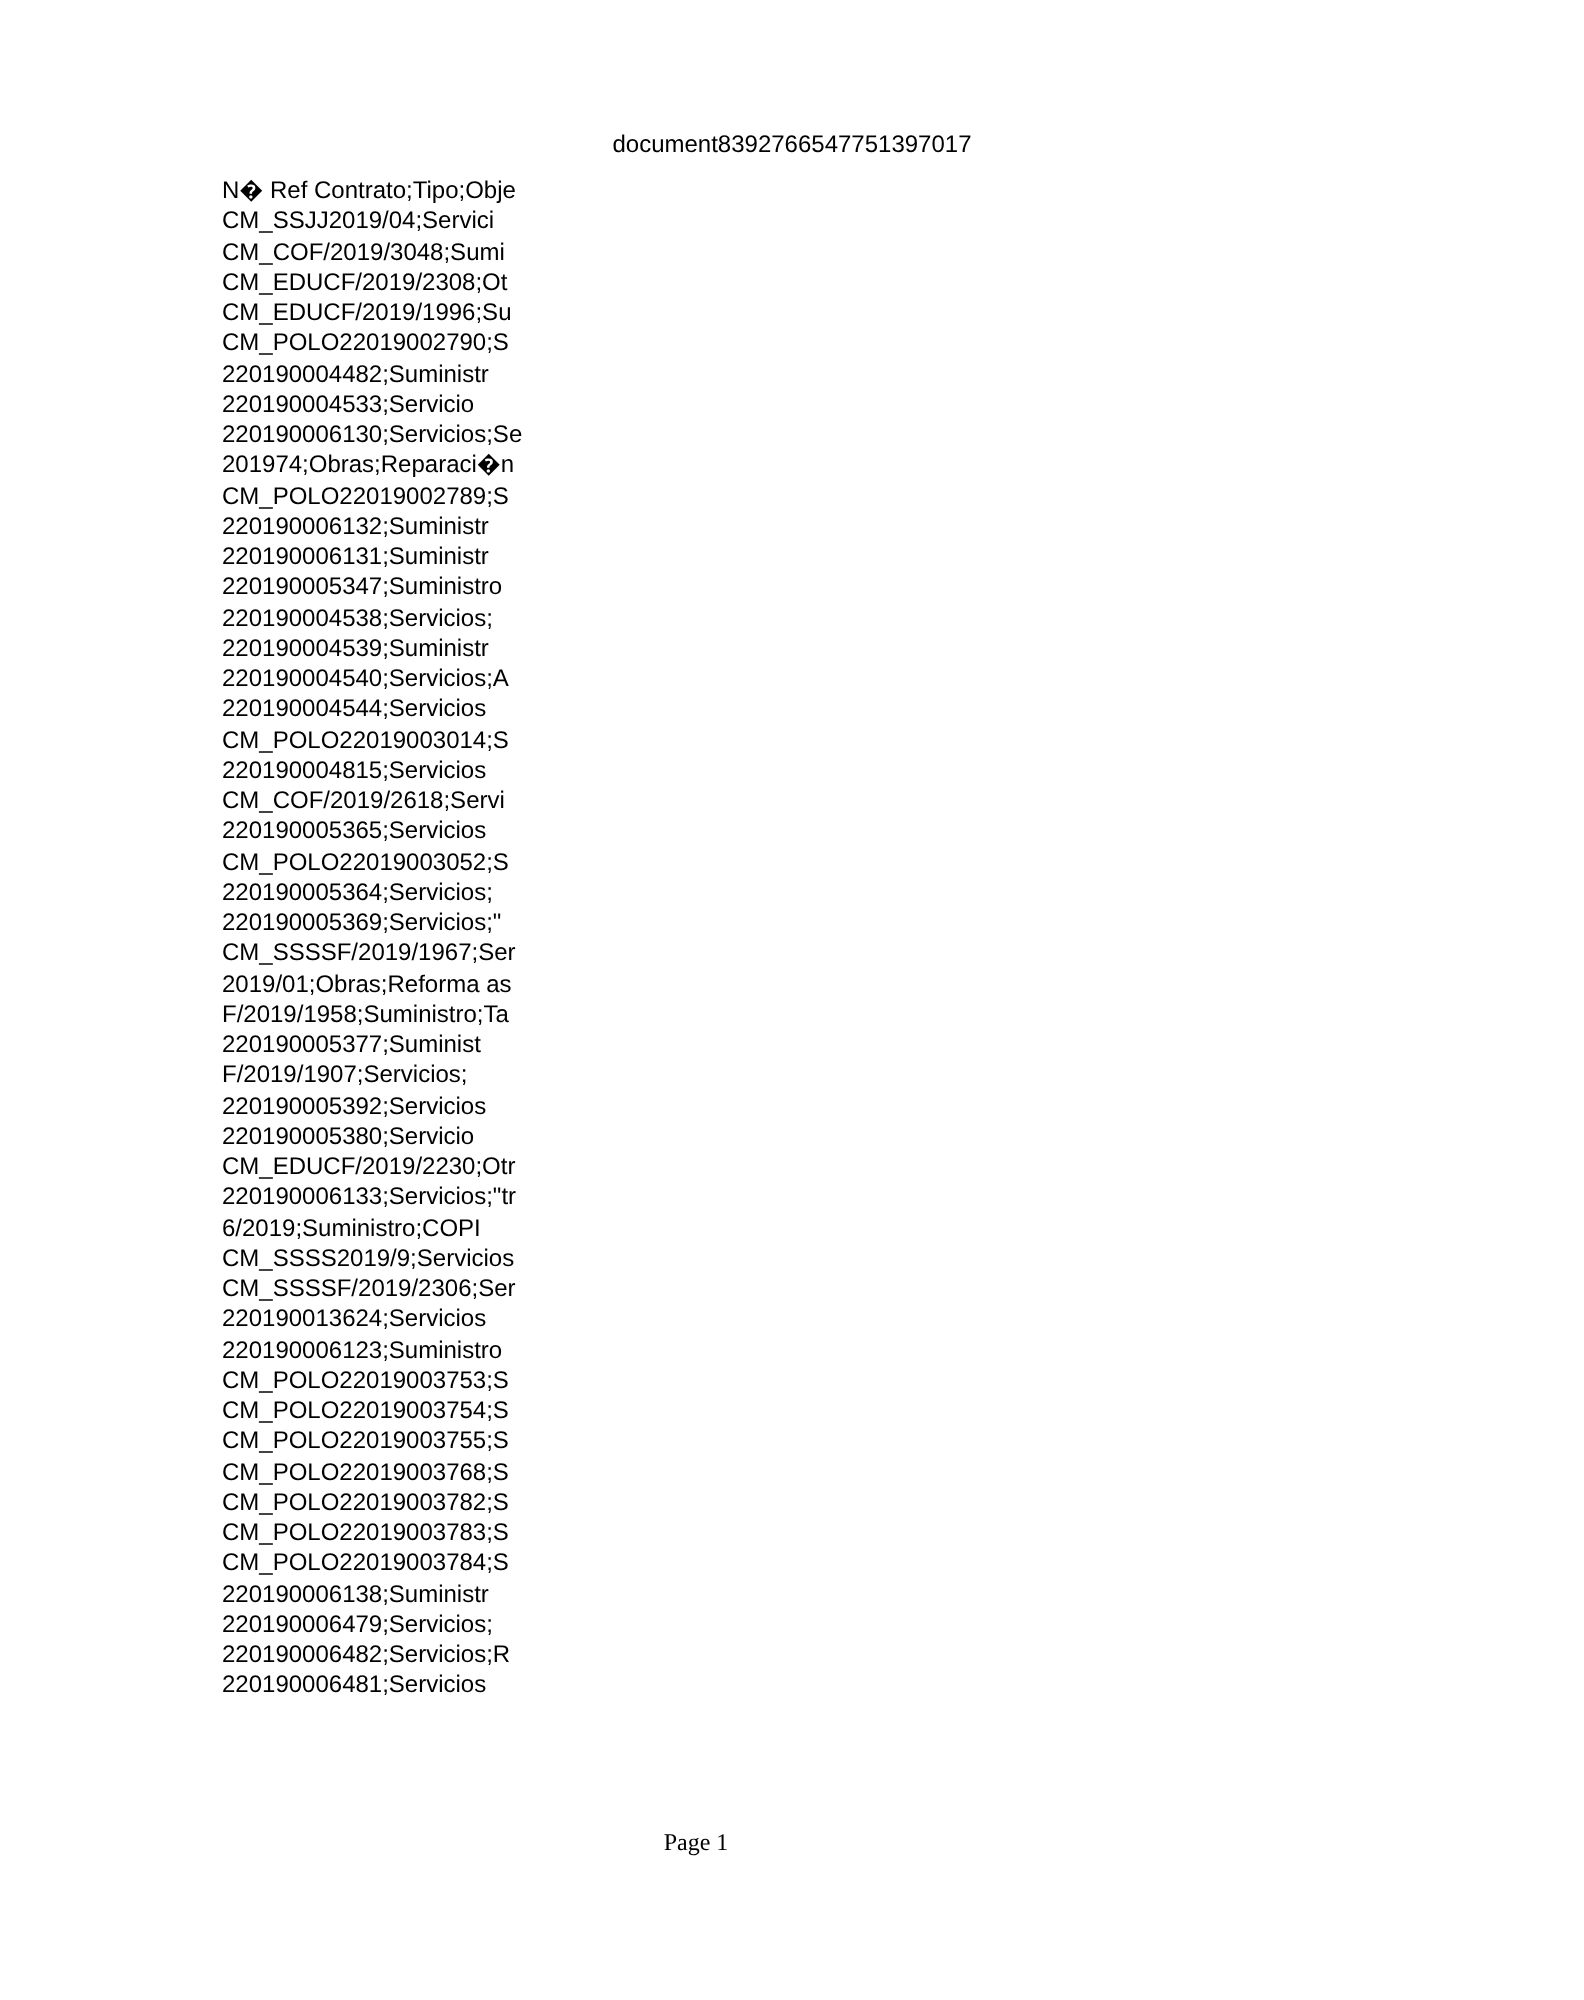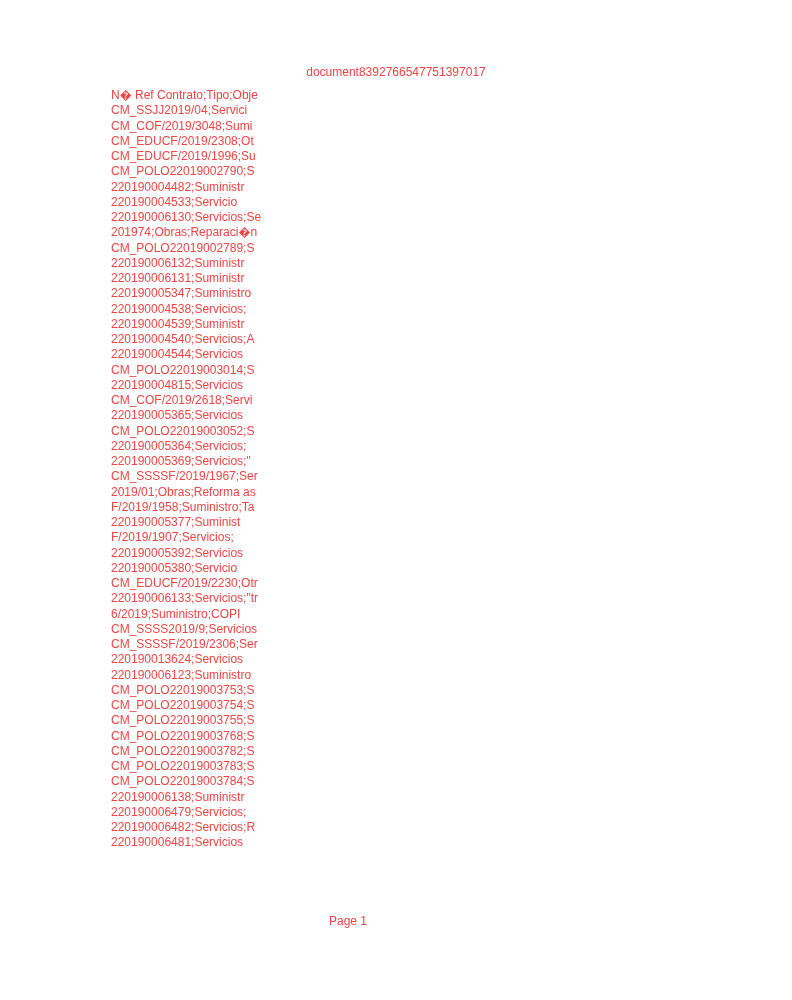--- a/index.html
+++ b/index.html
@@ -7,21 +7,21 @@
     padding: 0;
     background: #ffffff;
   }
   .page {
     position: relative;
     width: 792px;
     height: 1000px;
     background: #ffffff;
     overflow: hidden;
     font-family: "Liberation Sans", sans-serif;
-    color: #ef4444;
+    color: #000000;
   }
   .doc-title {
     position: absolute;
     top: 66px;
     left: 0;
     width: 792px;
     text-align: center;
     font-size: 12px;
     line-height: 13px;
     white-space: pre;
@@ -41,20 +41,21 @@
   }
   .page-footer {
     position: absolute;
     top: 915px;
     left: 0;
     width: 696px;
     text-align: center;
     font-size: 12px;
     line-height: 13px;
     white-space: pre;
+    font-family: Liberation Serif, serif;
   }
 </style>
 </head>
 <body>
 
 <div class="page">
   <div class="doc-title">document8392766547751397017</div>
 
   <div class="csv-lines">
       <div class="csv-line">N� Ref Contrato;Tipo;Obje</div>

